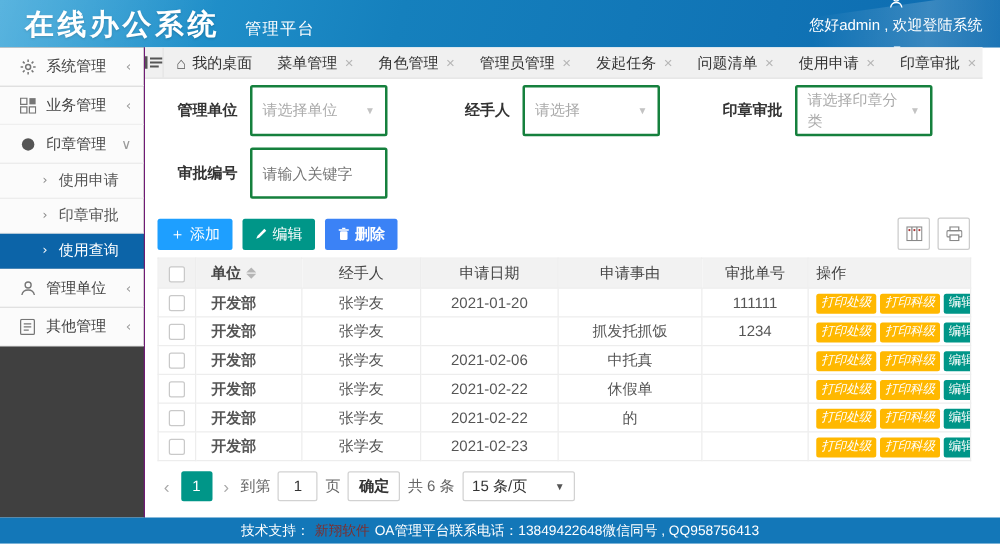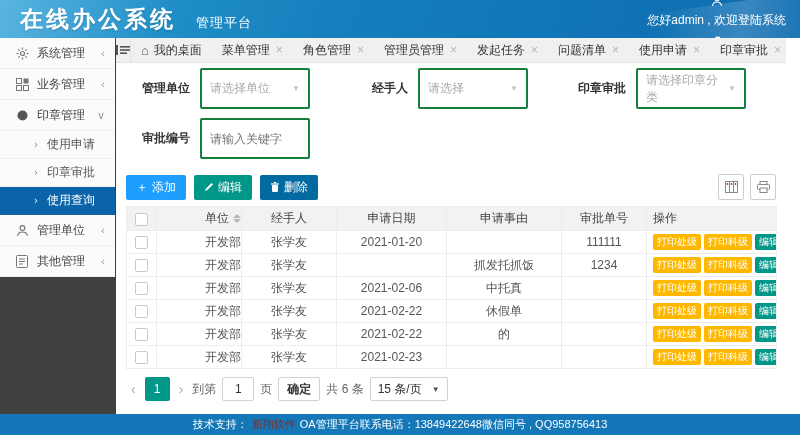--- a/index.html
+++ b/index.html
@@ -52,52 +52,52 @@
   .f-select { justify-content:space-between; cursor:pointer; }
   .f-select .dd-arrow { color:#c3c3c3; font-size:8px; }
   .f-gap { width:40px; }
   .btn-search { margin-left:42px; height:29px; padding:0 13px; background:#009688; color:#fff; border:none; border-radius:2px; font-size:12px; display:flex; align-items:center; gap:5px; cursor:pointer; }
 
   
   .toolbar { display:flex; align-items:center; padding:4px 10px 6px 10px; }
   .tb-btn { height:25px; border:none; border-radius:2px; color:#fff; font-size:12px; padding:0 10px; margin-right:8px; display:flex; align-items:center; gap:4px; cursor:pointer; }
   .tb-add { background:#1E9FFF; }
   .tb-edit { background:#009688; }
-  .tb-del { background:#0369a1; }
+  .tb-del { background:#3b82f6;font-weight:bold; }
   .tb-spacer { flex:1; }
   .tb-icon-btn { width:26px; height:26px; border:1px solid #ccc; border-radius:2px; background:#fff; display:flex; align-items:center; justify-content:center; margin-left:6px; cursor:pointer; color:#666; }
 
   
   .tbl-wrap { padding:0 10px; }
   table { width:650px; border-collapse:collapse; table-layout:fixed; font-size:12px; color:#555; }
   th, td { border:1px solid #ededed; height:24px; text-align:center; overflow:hidden; white-space:nowrap; }
   td { height:23px; }
   thead th { background:#f2f2f2; color:#444; font-weight:normal; }
   th:nth-child(1), td:nth-child(1) { width:30px; }
-  th:nth-child(2), td:nth-child(2) { width:85px; text-align:right; padding-left:12px; }
+  th:nth-child(2), td:nth-child(2) { width:85px; text-align:left; padding-left:12px;font-weight:bold; }
   th:nth-child(3), td:nth-child(3) { width:95px; }
   th:nth-child(4), td:nth-child(4) { width:110px; }
   th:nth-child(5), td:nth-child(5) { width:115px; }
   th:nth-child(6), td:nth-child(6) { width:85px; }
   th:nth-child(7), td:nth-child(7) { width:130px; text-align:left; padding-left:6px; }
   .cbx { width:13px; height:13px; border:1px solid #c9c9c9; border-radius:2px; background:#fff; display:inline-block; vertical-align:middle; cursor:pointer; }
   .sort-icons { display:inline-flex; flex-direction:column; vertical-align:middle; margin-left:4px; gap:1px; }
   .sort-up { width:0; height:0; border-left:4px solid transparent; border-right:4px solid transparent; border-bottom:4px solid #b5b5b5; }
   .sort-down { width:0; height:0; border-left:4px solid transparent; border-right:4px solid transparent; border-top:4px solid #b5b5b5; }
   .row-btn { display:inline-block; border:none; border-radius:2px; color:#fff; font-size:10px; padding:3px 4px; margin-right:3px; cursor:pointer; line-height:1; }
-  .rb-yellow { background:#FFB800; }
+  .rb-yellow { background:#FFB800;font-style:italic; }
   .rb-green { background:#009688; }
 
   
   .pager { display:flex; align-items:center; gap:6px; padding:8px 0 0 12px; font-size:12px; color:#666; }
   .pg-arrow { color:#aaa; font-size:14px; cursor:pointer; padding:0 3px; }
   .pg-num { width:25px; height:24px; background:#009688; color:#fff; display:flex; align-items:center; justify-content:center; border-radius:2px; cursor:pointer; }
   .pg-input { width:32px; height:24px; border:1px solid #d2d2d2; border-radius:2px; text-align:center; font-size:12px; color:#333; background:#fff; }
   .pg-confirm { height:24px; padding:0 8px; border:1px solid #d2d2d2; border-radius:2px; background:#fff; font-size:12px; color:#333; font-weight:bold; cursor:pointer; }
-  .pg-size { height:24px; border:1px solid #d2d2d2; border-radius:2px; background:#fff; display:flex; align-items:center; gap:10px; padding:0 7px; cursor:pointer; color:#333; }
+  .pg-size { height:24px; border:1px solid #d2d2d2; border-radius:2px; background:#fff; display:flex; align-items:center; gap:22px; padding:0 7px; cursor:pointer; color:#333; }
   .pg-size .dd-arrow { font-size:8px; color:#555; }
 
   
   .footer { position:absolute; left:0; bottom:0; width:800px; height:21px; background:#1377b8; color:#fff; font-size:11px; display:flex; align-items:center; justify-content:center; }
   .footer .vendor { color:#7d2f2f; margin:0 4px; }
 
   svg { display:block; }
 </style>
 </head>
 <body>

